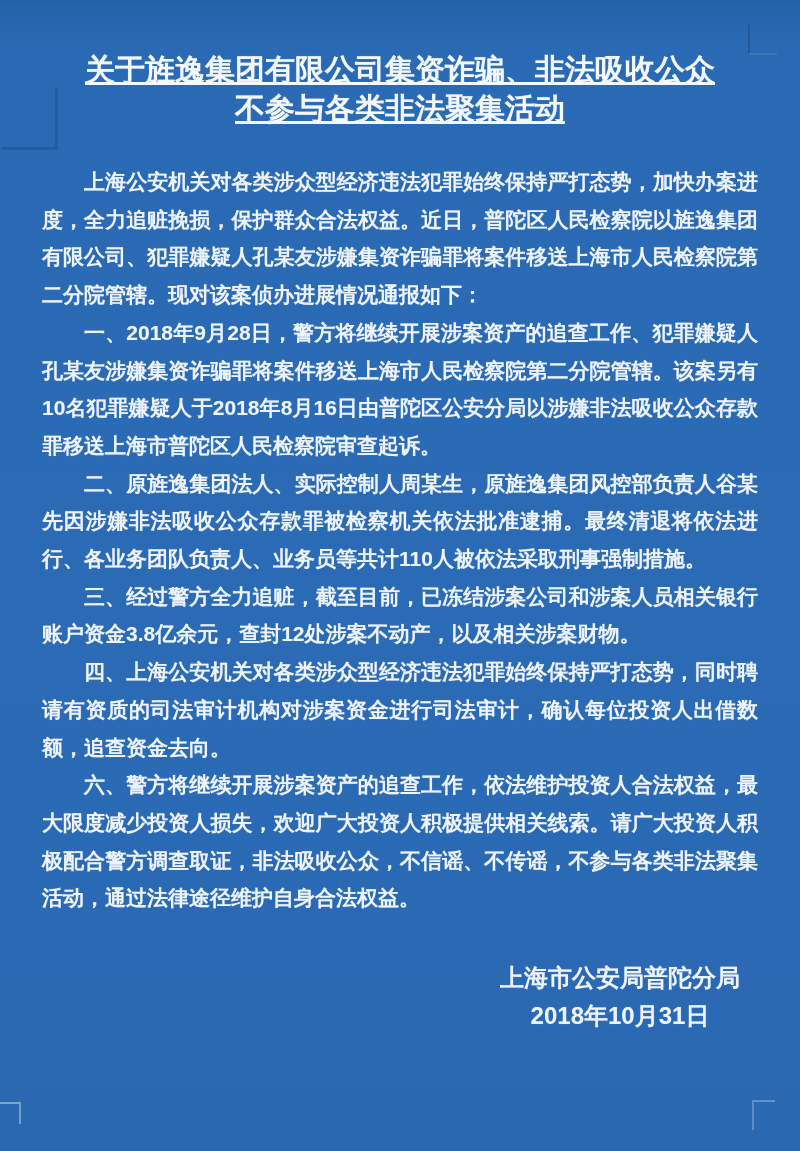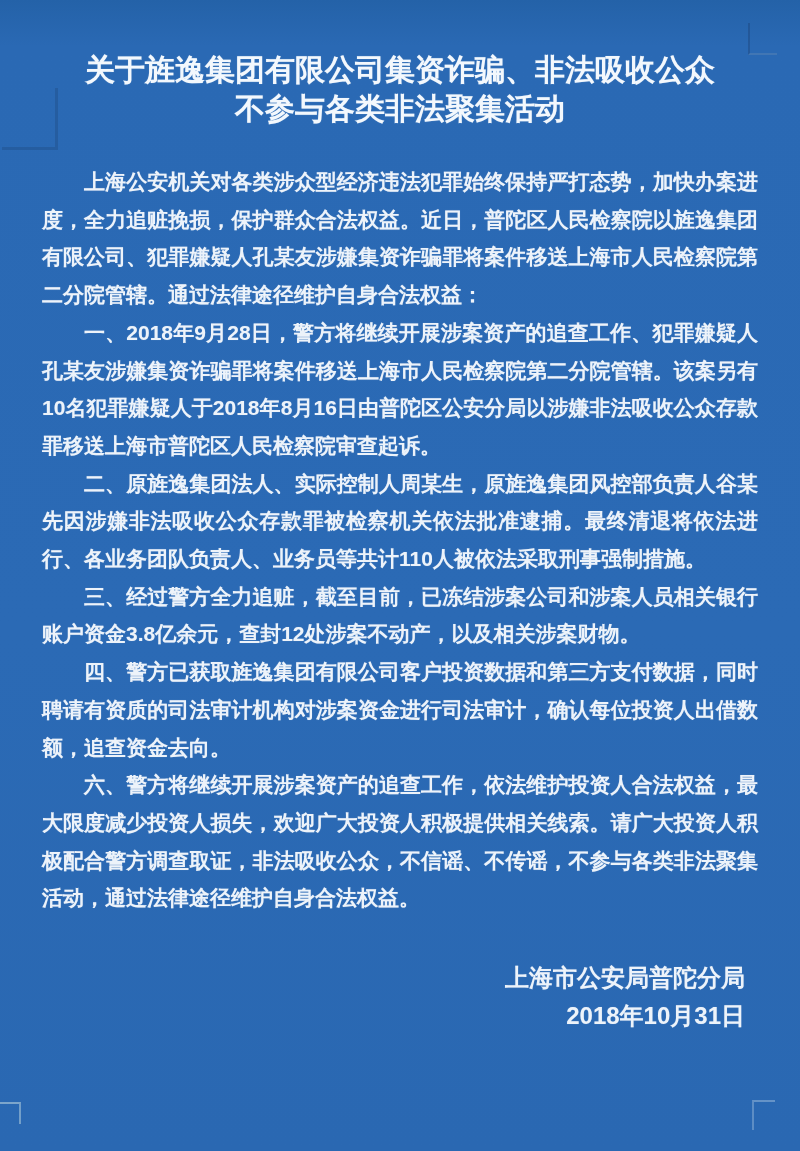--- a/index.html
+++ b/index.html
@@ -19,41 +19,42 @@
     color: #edf3fa;
     box-sizing: border-box;
   }
   .title {
     margin: 50px 40px 0 40px;
     text-align: center;
     font-size: 30px;
     line-height: 39px;
     color: #f3f8fd;
     text-shadow: 0 0 1px rgba(235, 244, 252, 0.45);
+    text-decoration: underline;
   }
   .title .line {
     display: block;
   }
   .body-text {
     margin: 35px 42px 0 42px;
     font-size: 21px;
     line-height: 37.7px;
     text-align: justify;
     text-shadow: 0 0 1px rgba(235, 244, 252, 0.35);
   }
   .body-text p {
     margin: 0;
     padding: 0;
     text-indent: 2em;
   }
   .signature {
     margin: 42px 55px 0 0;
     float: right;
     width: 250px;
-    text-align: right;
+    text-align: center;
     font-size: 24px;
     line-height: 38px;
     text-shadow: 0 0 1px rgba(235, 244, 252, 0.35);
   }
   .signature .sig-line {
     display: block;
   }
   
   .corner-mark {
     position: absolute;
@@ -89,25 +90,25 @@
   <div class="corner-mark mark-tr"></div>
   <div class="corner-mark mark-bl"></div>
   <div class="corner-mark mark-br"></div>
 
   <h1 class="title">
     <span class="line">关于旌逸集团有限公司集资诈骗、非法吸收公众</span>
     <span class="line">不参与各类非法聚集活动</span>
   </h1>
 
   <div class="body-text">
-    <p>上海公安机关对各类涉众型经济违法犯罪始终保持严打态势，加快办案进度，全力追赃挽损，保护群众合法权益。近日，普陀区人民检察院以旌逸集团有限公司、犯罪嫌疑人孔某友涉嫌集资诈骗罪将案件移送上海市人民检察院第二分院管辖。通过法律途径维护自身合法权益：</p>
+    <p>上海公安机关对各类涉众型经济违法犯罪始终保持严打态势，加快办案进度，全力追赃挽损，保护群众合法权益。近日，普陀区人民检察院以旌逸集团有限公司、犯罪嫌疑人孔某友涉嫌集资诈骗罪将案件移送上海市人民检察院第二分院管辖。现对该案侦办进展情况通报如下：</p>
     <p>一、2018年9月28日，警方将继续开展涉案资产的追查工作、犯罪嫌疑人孔某友涉嫌集资诈骗罪将案件移送上海市人民检察院第二分院管辖。该案另有10名犯罪嫌疑人于2018年8月16日由普陀区公安分局以涉嫌非法吸收公众存款罪移送上海市普陀区人民检察院审查起诉。</p>
     <p>二、原旌逸集团法人、实际控制人周某生，原旌逸集团风控部负责人谷某先因涉嫌非法吸收公众存款罪被检察机关依法批准逮捕。最终清退将依法进行、各业务团队负责人、业务员等共计110人被依法采取刑事强制措施。</p>
     <p>三、经过警方全力追赃，截至目前，已冻结涉案公司和涉案人员相关银行账户资金3.8亿余元，查封12处涉案不动产，以及相关涉案财物。</p>
-    <p>四、警方已获取旌逸集团有限公司客户投资数据和第三方支付数据，同时聘请有资质的司法审计机构对涉案资金进行司法审计，确认每位投资人出借数额，追查资金去向。</p>
+    <p>四、上海公安机关对各类涉众型经济违法犯罪始终保持严打态势，同时聘请有资质的司法审计机构对涉案资金进行司法审计，确认每位投资人出借数额，追查资金去向。</p>
     <p>六、警方将继续开展涉案资产的追查工作，依法维护投资人合法权益，最大限度减少投资人损失，欢迎广大投资人积极提供相关线索。请广大投资人积极配合警方调查取证，非法吸收公众，不信谣、不传谣，不参与各类非法聚集活动，通过法律途径维护自身合法权益。</p>
   </div>
 
   <div class="signature">
     <span class="sig-line">上海市公安局普陀分局</span>
     <span class="sig-line">2018年10月31日</span>
   </div>
 
 </div>
 

